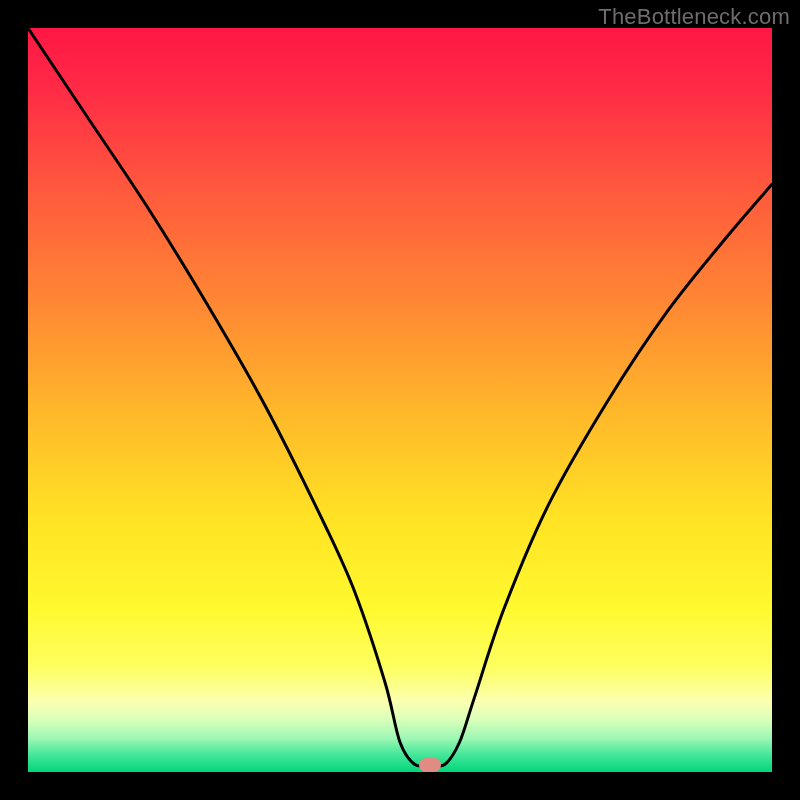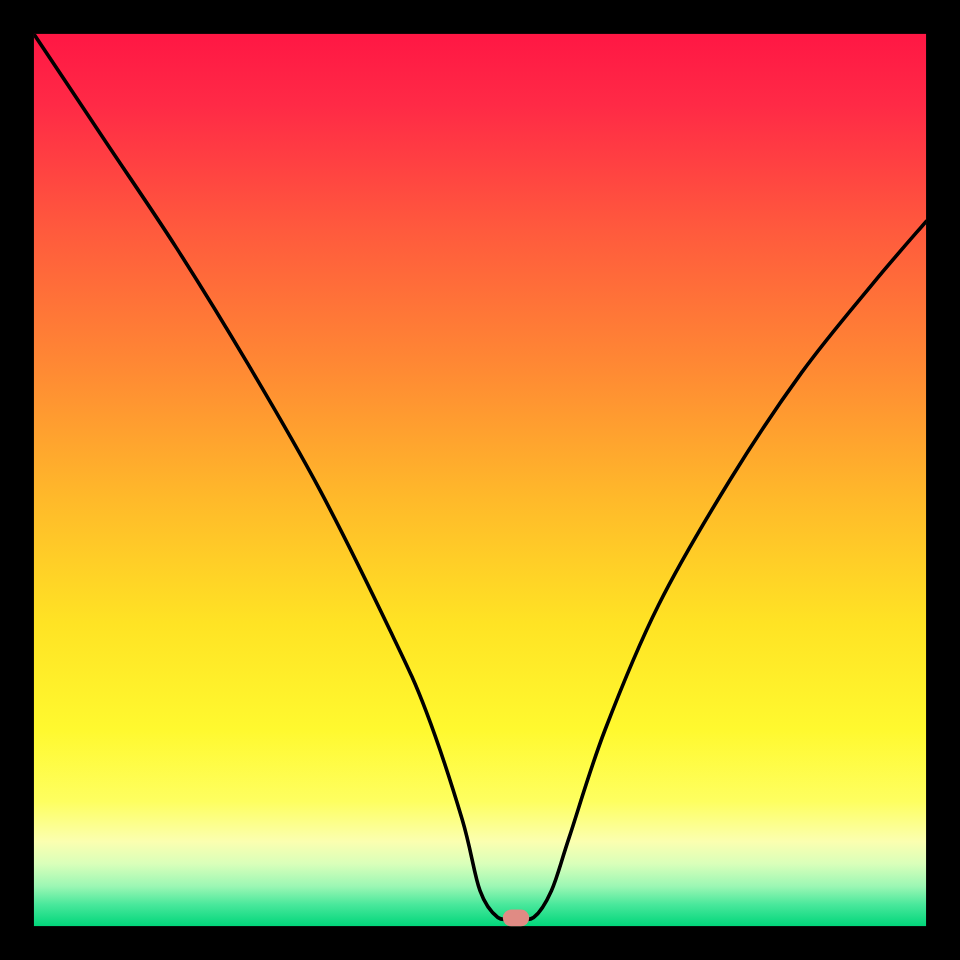--- a/index.html
+++ b/index.html
@@ -81,13 +81,14 @@
             <stop offset="100%" stop-color="#00d67a"></stop>
           </linearGradient>
       </defs>
       <rect x="0" y="0" width="744" height="744" fill="url(#bg-grad)"></rect>
     </svg>
     <svg class="curve" viewBox="0 0 744 744" preserveAspectRatio="none">
       <path id="curve-path" d="M 0 0 C 9.92 14.879999999999995, 39.68000000000001 59.51999999999998, 59.52 89.27999999999997 C 79.36 119.03999999999996, 99.2 147.55999999999995, 119.04 178.55999999999995 C 138.88 209.55999999999995, 158.72 241.79999999999995, 178.56 275.28 C 198.4 308.76, 218.24 342.24, 238.08 379.44 C 257.92 416.64, 282.72 467.48, 297.6 498.48 C 312.48 529.48, 317.44 539.4000000000001, 327.36 565.44 C 337.28000000000003 591.48, 349.68 629.9200000000001, 357.12 654.72 C 364.56 679.52, 367.04 700.6, 372 714.24 C 376.96 727.88, 381.91999999999996 732.8399999999999, 386.88 736.56 C 391.84000000000003 740.28, 396.80000000000007 736.56, 401.76000000000005 736.56 C 406.72 736.56, 411.68000000000006 740.28, 416.64000000000004 736.56 C 421.6 732.8399999999999, 426.56 725.4, 431.52 714.24 C 436.47999999999996 703.08, 438.96 691.9200000000001, 446.4 669.6 C 453.84 647.28, 463.76000000000005 612.56, 476.16 580.3199999999999 C 488.56 548.0799999999999, 503.43999999999994 510.88, 520.8 476.16 C 538.16 441.44000000000005, 560.48 404.24, 580.32 372 C 600.1600000000001 339.76, 620 310, 639.84 282.72 C 659.6800000000001 255.44000000000003, 682 229.40000000000006, 699.36 208.32000000000005 C 716.72 187.24000000000004, 736.56 164.92000000000002, 744 156.24" fill="none" stroke="#000000" stroke-width="3" stroke-linecap="round" stroke-linejoin="round"></path>
     </svg>
     <div class="marker" id="marker" style="left: 401.76px; top: 736.56px; background: rgb(224, 139, 132);"></div>
   </div>
+  <div class="watermark">TheBottleneck.com</div>
 </div>
 
 </body></html>

